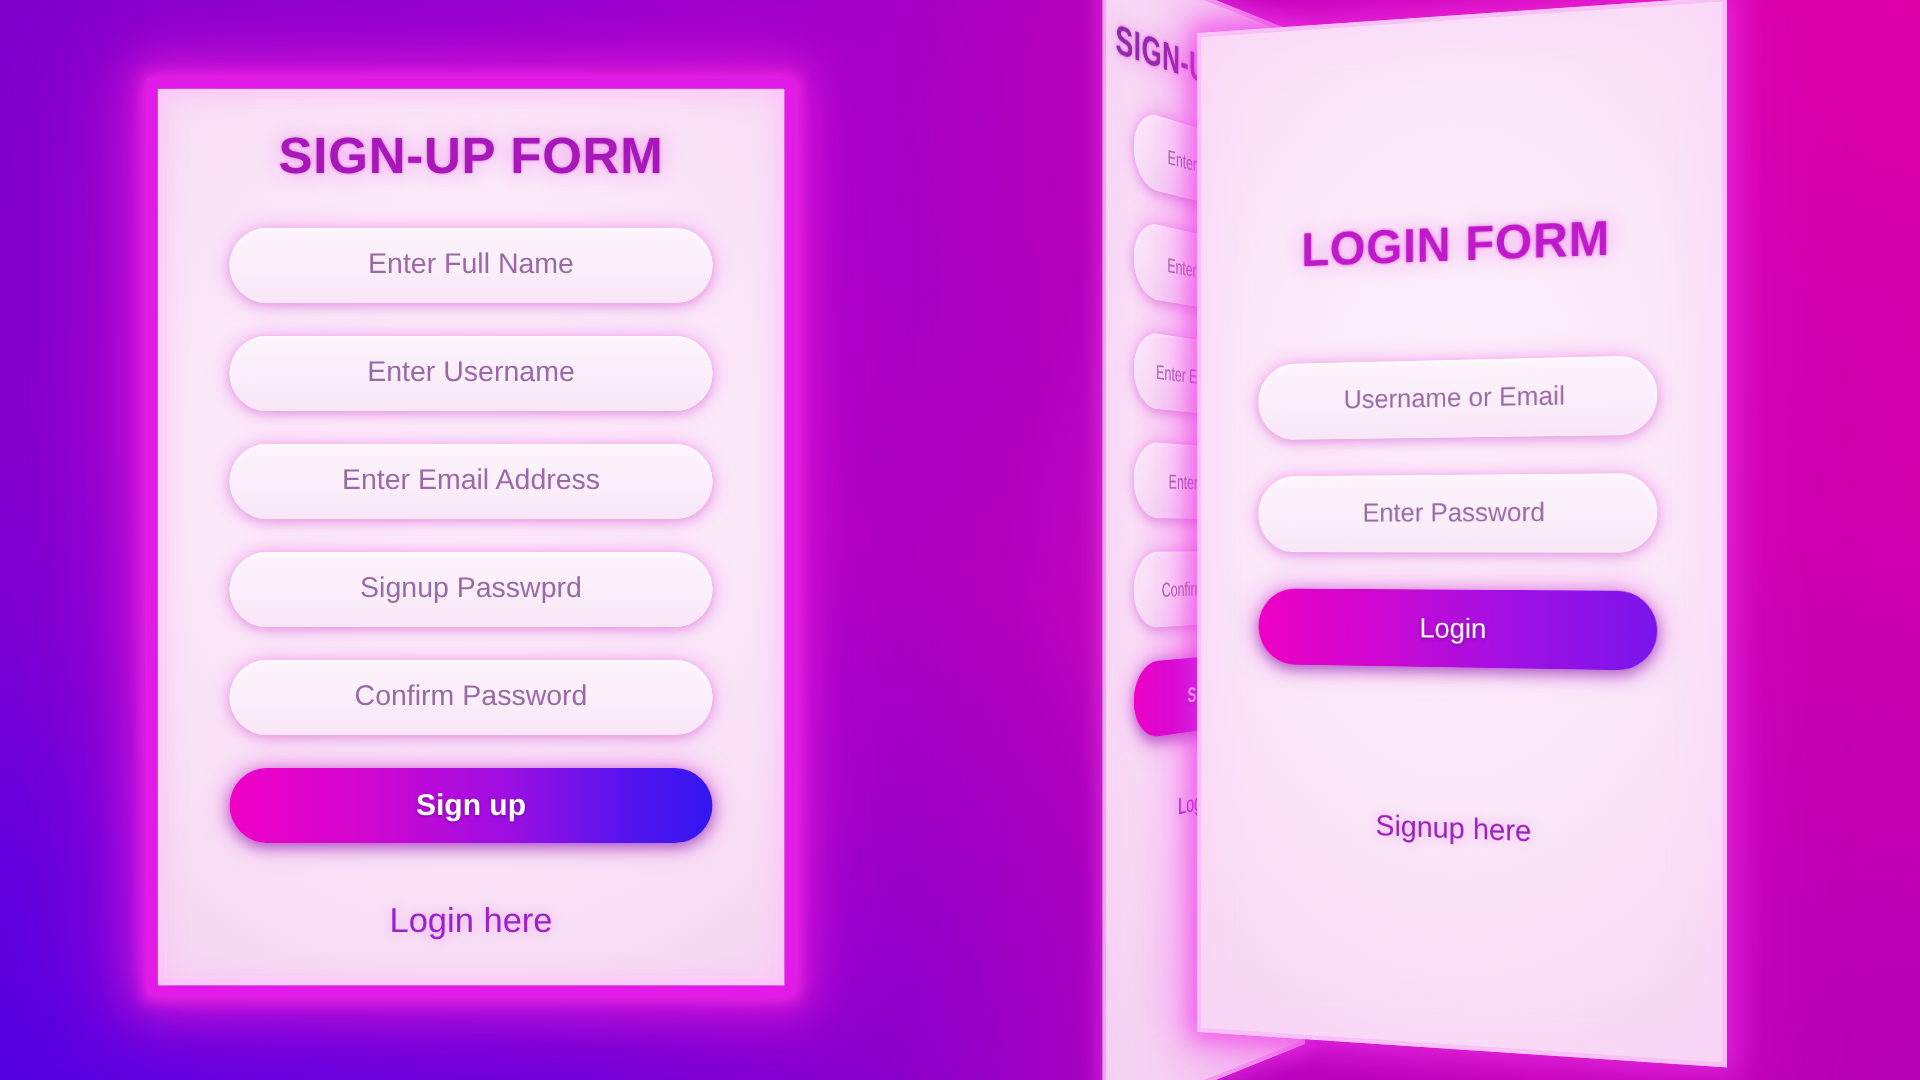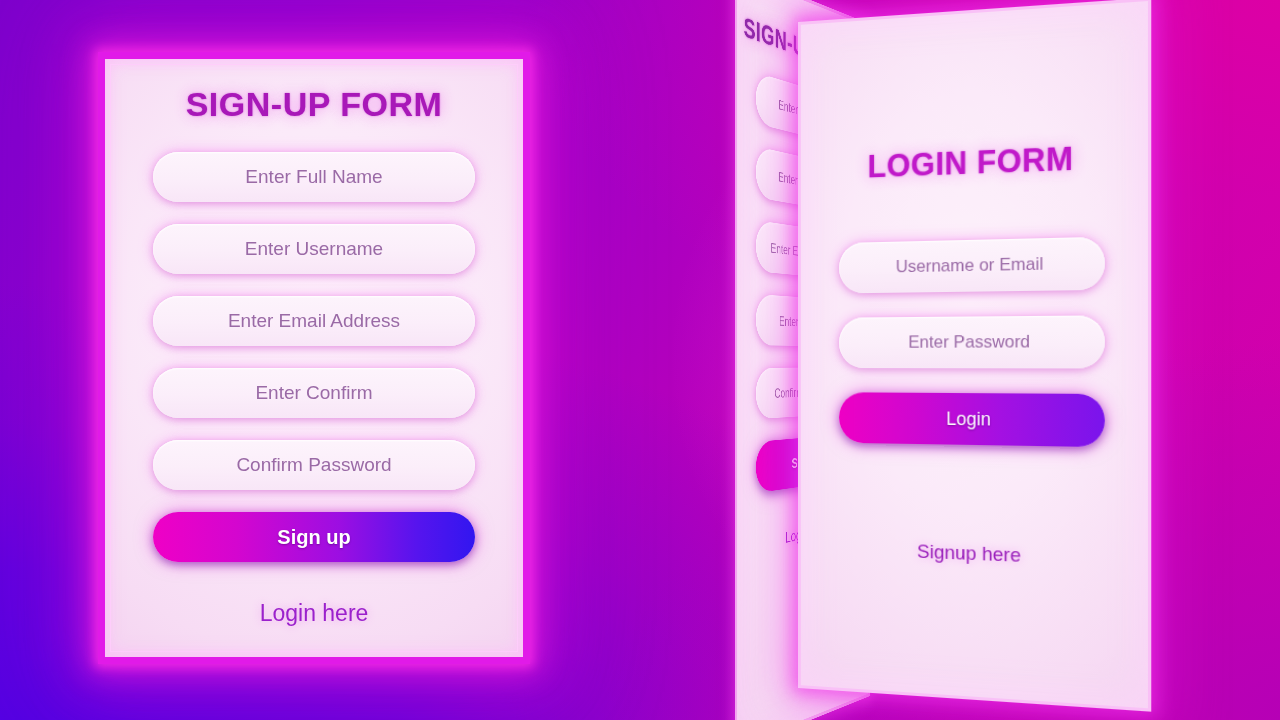--- a/index.html
+++ b/index.html
@@ -275,21 +275,21 @@
 
       <div class="pill">
         <span>Enter Username</span>
       </div>
 
       <div class="pill">
         <span>Enter Email Address</span>
       </div>
 
       <div class="pill">
-        <span>Enter Confirm</span>
+        <span>Signup Passwprd</span>
       </div>
 
       <div class="pill">
         <span>Confirm Password</span>
       </div>
 
       <div class="cta">
         <span>Sign up</span>
       </div>
 

